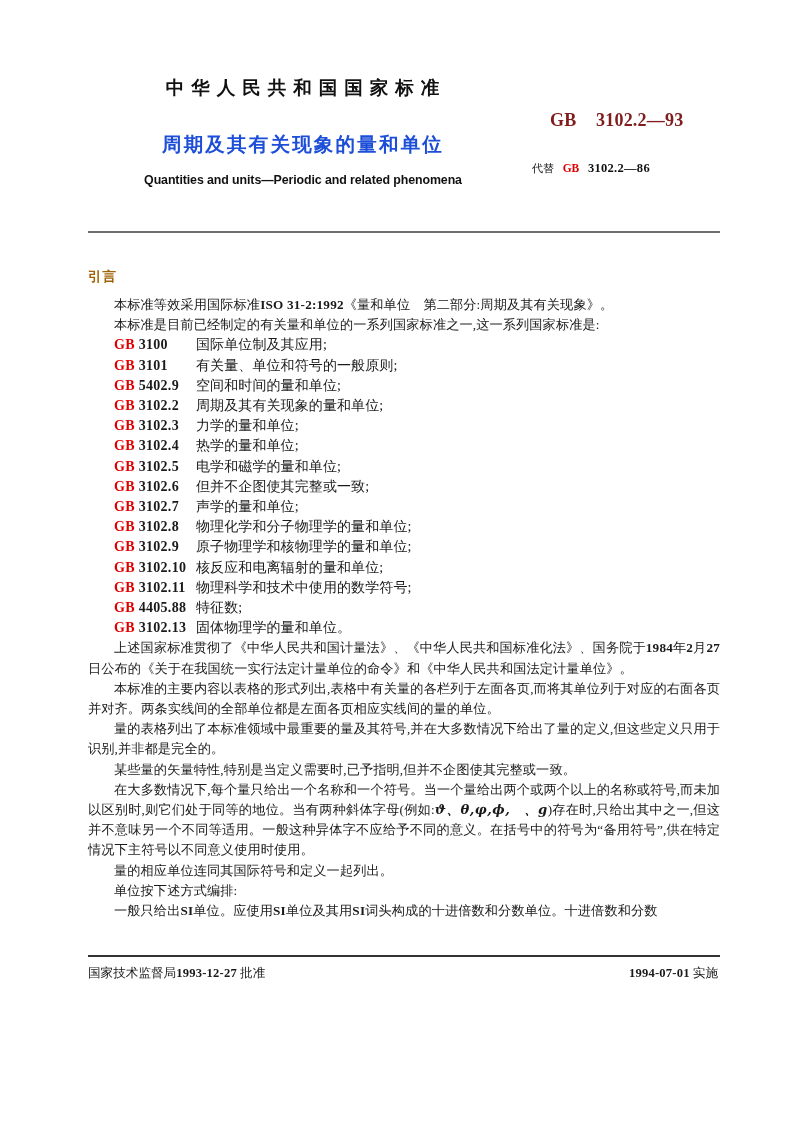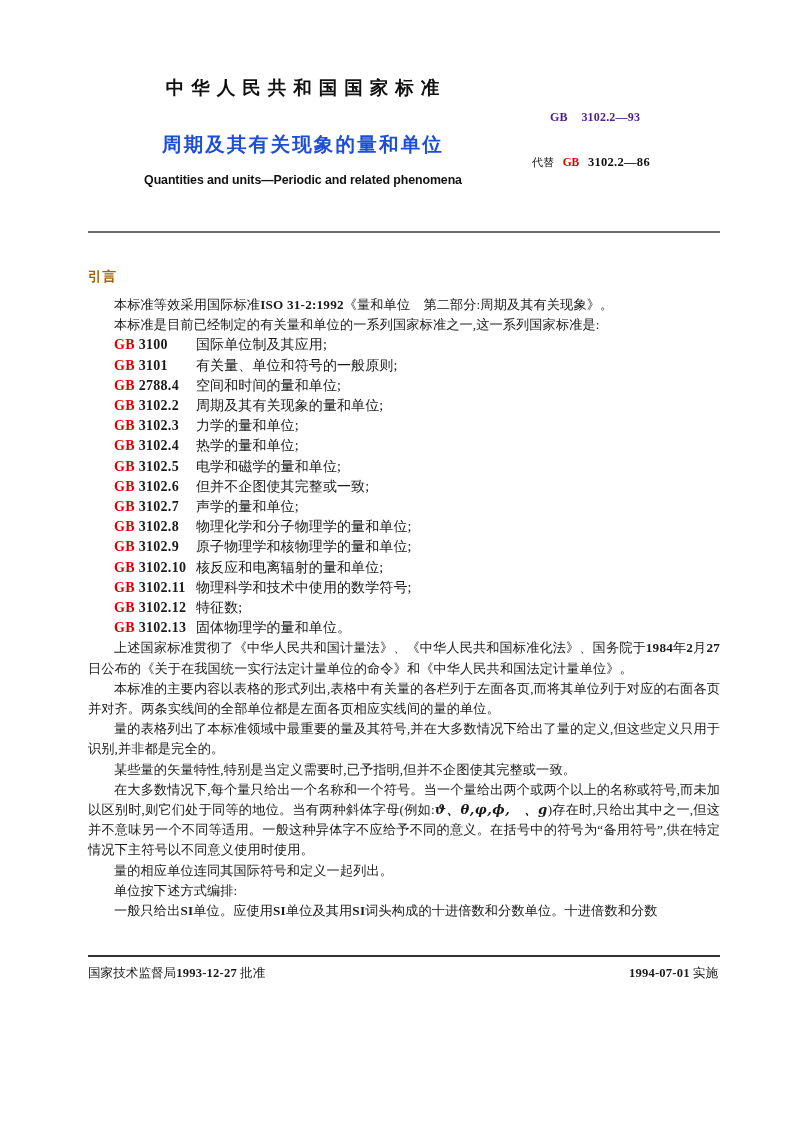--- a/index.html
+++ b/index.html
@@ -62,24 +62,24 @@
     color: #111;
     font-family: Liberation Sans, sans-serif;
   }
   .hdr-right {
     position: absolute;
     left: 440px;
     top: 32px;
     width: 200px;
   }
   .std-code {
-    font-size: 12px;
+    font-size: 18px;
     font-weight: bold;
     letter-spacing: 0.4px;
-    color: #4c1d95;
+    color: #7f1d1d;
     white-space: nowrap;
     padding-left: 22px;
   }
   .std-replaces {
     margin-top: 30px;
     font-size: 11.5px;
     color: #111;
     white-space: nowrap;
     padding-left: 4px;
   }
@@ -238,21 +238,21 @@
     <p class="para">本标准是目前已经制定的有关量和单位的一系列国家标准之一,这一系列国家标准是:</p>
 
     <ul class="std-list">
       <li>
         <span class="num"><span class="gb-red">GB</span> <span>3100</span></span><span class="desc">国际单位制及其应用;</span>
       </li>
       <li>
         <span class="num"><span class="gb-red">GB</span> <span>3101</span></span><span class="desc">有关量、单位和符号的一般原则;</span>
       </li>
       <li>
-        <span class="num"><span class="gb-red">GB</span> <span>2788.4</span></span><span class="desc">空间和时间的量和单位;</span>
+        <span class="num"><span class="gb-red">GB</span> <span>5402.9</span></span><span class="desc">空间和时间的量和单位;</span>
       </li>
       <li>
         <span class="num"><span class="gb-red">GB</span> <span>3102.2</span></span><span class="desc">周期及其有关现象的量和单位;</span>
       </li>
       <li>
         <span class="num"><span class="gb-red">GB</span> <span>3102.3</span></span><span class="desc">力学的量和单位;</span>
       </li>
       <li>
         <span class="num"><span class="gb-red">GB</span> <span>3102.4</span></span><span class="desc">热学的量和单位;</span>
       </li>
@@ -271,21 +271,21 @@
       <li>
         <span class="num"><span class="gb-red">GB</span> <span>3102.9</span></span><span class="desc">原子物理学和核物理学的量和单位;</span>
       </li>
       <li>
         <span class="num"><span class="gb-red">GB</span> <span>3102.10</span></span><span class="desc">核反应和电离辐射的量和单位;</span>
       </li>
       <li>
         <span class="num"><span class="gb-red">GB</span> <span>3102.11</span></span><span class="desc">物理科学和技术中使用的数学符号;</span>
       </li>
       <li>
-        <span class="num"><span class="gb-red">GB</span> <span>3102.12</span></span><span class="desc">特征数;</span>
+        <span class="num"><span class="gb-red">GB</span> <span>4405.88</span></span><span class="desc">特征数;</span>
       </li>
       <li>
         <span class="num"><span class="gb-red">GB</span> <span>3102.13</span></span><span class="desc">固体物理学的量和单位。</span>
       </li>
     </ul>
 
     <p class="para">
       <span>上述国家标准贯彻了《中华人民共和国计量法》、《中华人民共和国标准化法》、国务院于</span><span class="lat">1984</span><span>年</span><span class="lat">2</span><span>月</span><span class="lat">27</span><span>日公布的《关于在我国统一实行法定计量单位的命令》和《中华人民共和国法定计量单位》。</span>
     </p>
 

